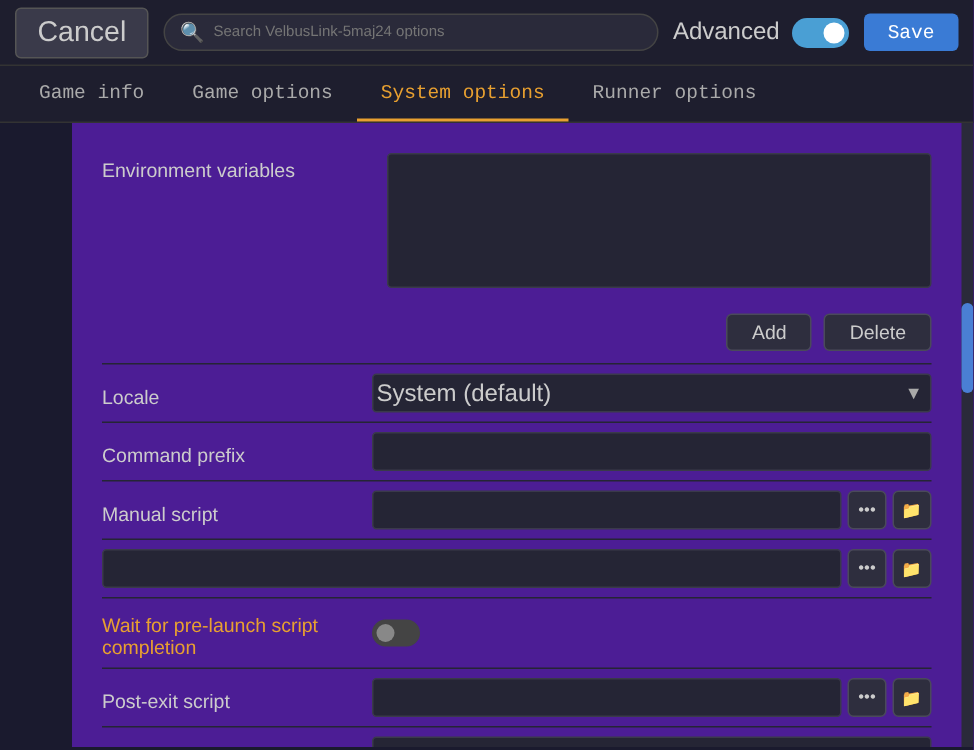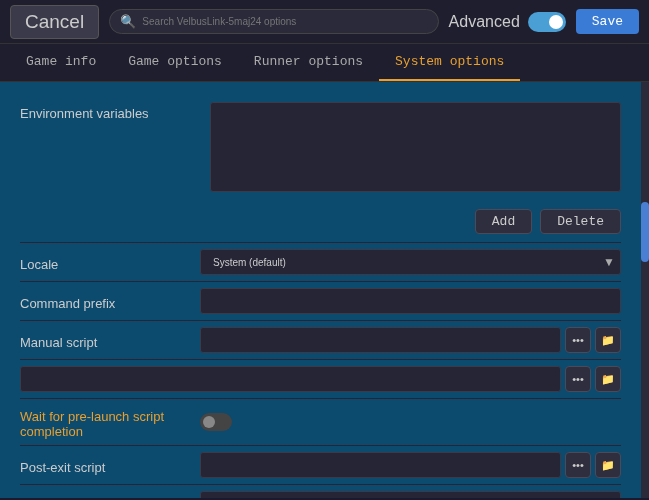--- a/index.html
+++ b/index.html
@@ -108,22 +108,23 @@
     }
     .tab.active {
       color: #e8a030;
       border-bottom: 2px solid #e8a030;
     }
 
     
     .main {
       display: flex;
       height: calc(500px - 44px - 40px);
-      background: #0c4a6e;
+      background: #4c1d95;
       overflow: hidden;
+      margin-left: 48px;
     }
     .content {
       flex: 1;
       overflow-y: auto;
       padding: 0;
     }
     .scrollbar-track {
       width: 8px;
       background: #2a2a3a;
       position: relative;
@@ -179,21 +180,20 @@
       padding: 4px 0 8px 0;
     }
     .action-btn {
       background: #2e2e3e;
       border: 1px solid #4a4a5a;
       color: #ccc;
       padding: 4px 16px;
       border-radius: 4px;
       cursor: pointer;
       font-size: 13px;
-      font-family: Liberation Mono, monospace;
     }
 
     .form-row {
       display: flex;
       align-items: center;
       padding: 6px 0;
       gap: 0;
       border-top: 1px solid #252535;
     }
     .text-input {
@@ -213,23 +213,23 @@
       display: flex;
       align-items: center;
     }
     .field-select {
       flex: 1;
       background: #252535;
       border: 1px solid #3a3a4a;
       border-radius: 3px;
       color: #ccc;
       height: 26px;
-      padding: 2px 12px;
+      padding: 2px 2px;
       outline: none;
-      font-size: 10px;
+      font-size: 16px;
       appearance: none;
       cursor: pointer;
     }
     .select-arrow {
       position: absolute;
       right: 6px;
       color: #aaa;
       pointer-events: none;
       font-size: 12px;
     }
@@ -293,22 +293,22 @@
   <div class="advanced-area">
     <span>Advanced</span>
     <div class="toggle"></div>
   </div>
   <button class="save-btn">Save</button>
 </div>
 
 <div class="tabs">
   <div class="tab">Game info</div>
   <div class="tab">Game options</div>
+  <div class="tab active">System options</div>
   <div class="tab">Runner options</div>
-  <div class="tab active">System options</div>
 </div>
 
 <div class="main">
   <div class="content">
     <div class="form-section">
 
       <div class="env-row">
         <div class="field-label">Environment variables</div>
         <div class="field-value">
           <textarea class="env-textarea" style=""></textarea>

